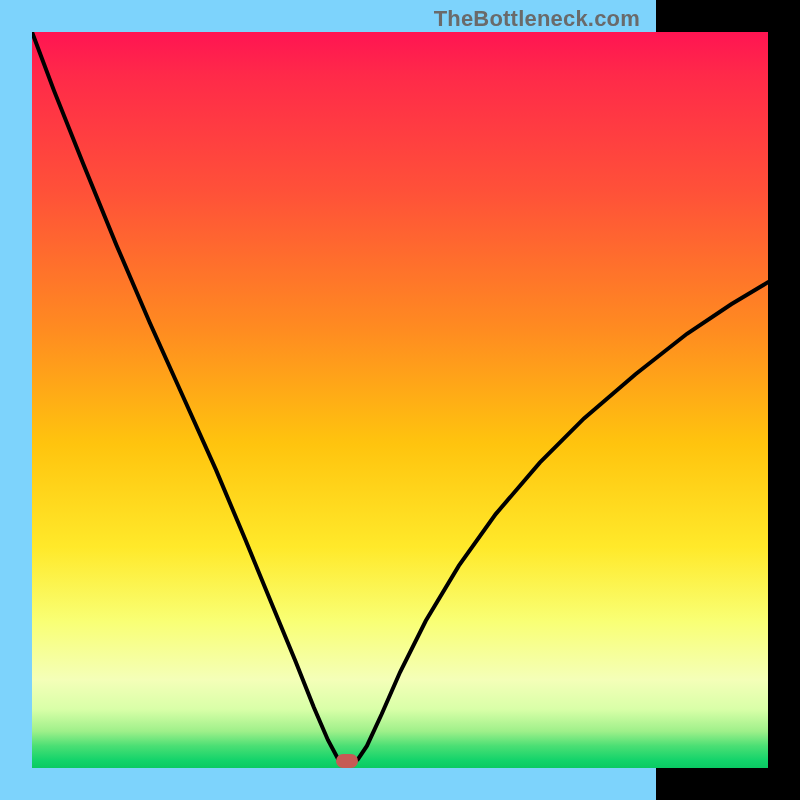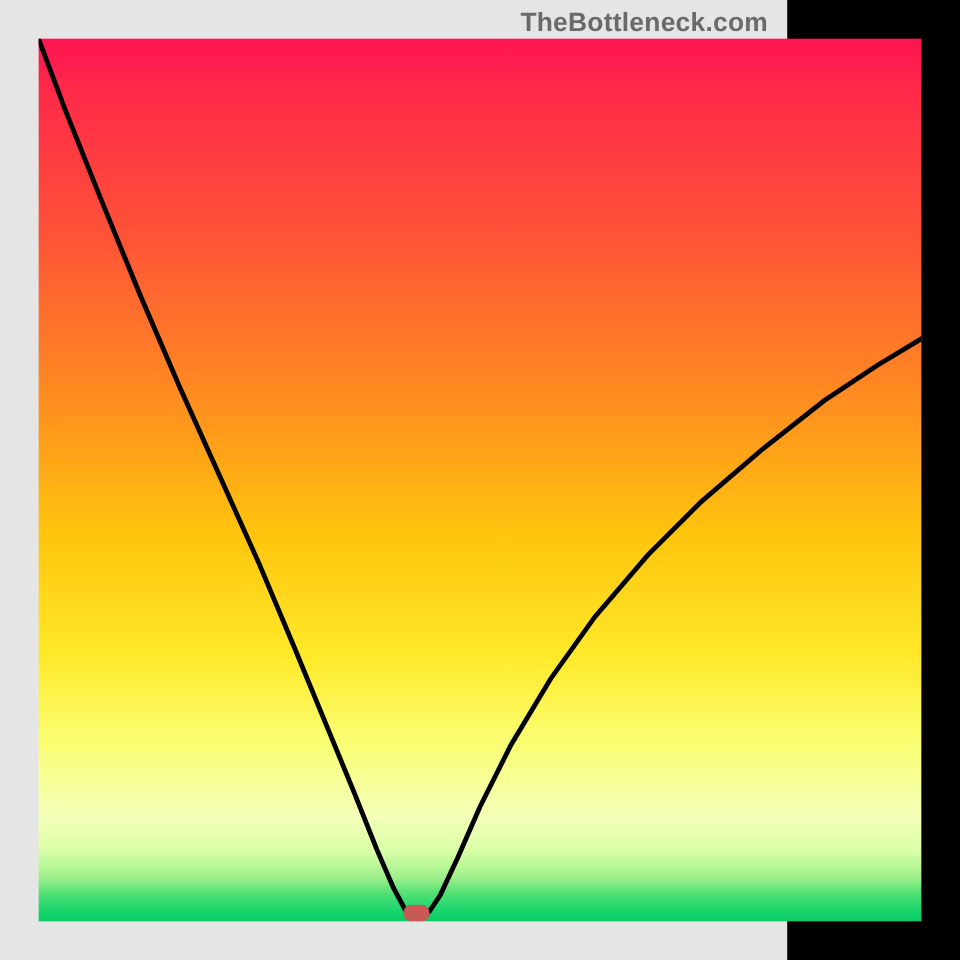--- a/index.html
+++ b/index.html
@@ -8,21 +8,21 @@
     width: 800px;
     height: 800px;
     background: #000;
     font-family: Arial, Helvetica, sans-serif;
     overflow: hidden;
   }
   .stage {
     position: relative;
     width: 656px;
     height: 800px;
-    background: #e5e5e5;
+    background: #7dd3fc;
     text-align: center;
   }
   .watermark {
     position: absolute;
     top: 6px;
     right: 16px;
     color: #6a6a6a;
     font-size: 22px;
     font-weight: 600;
     letter-spacing: 0.2px;

